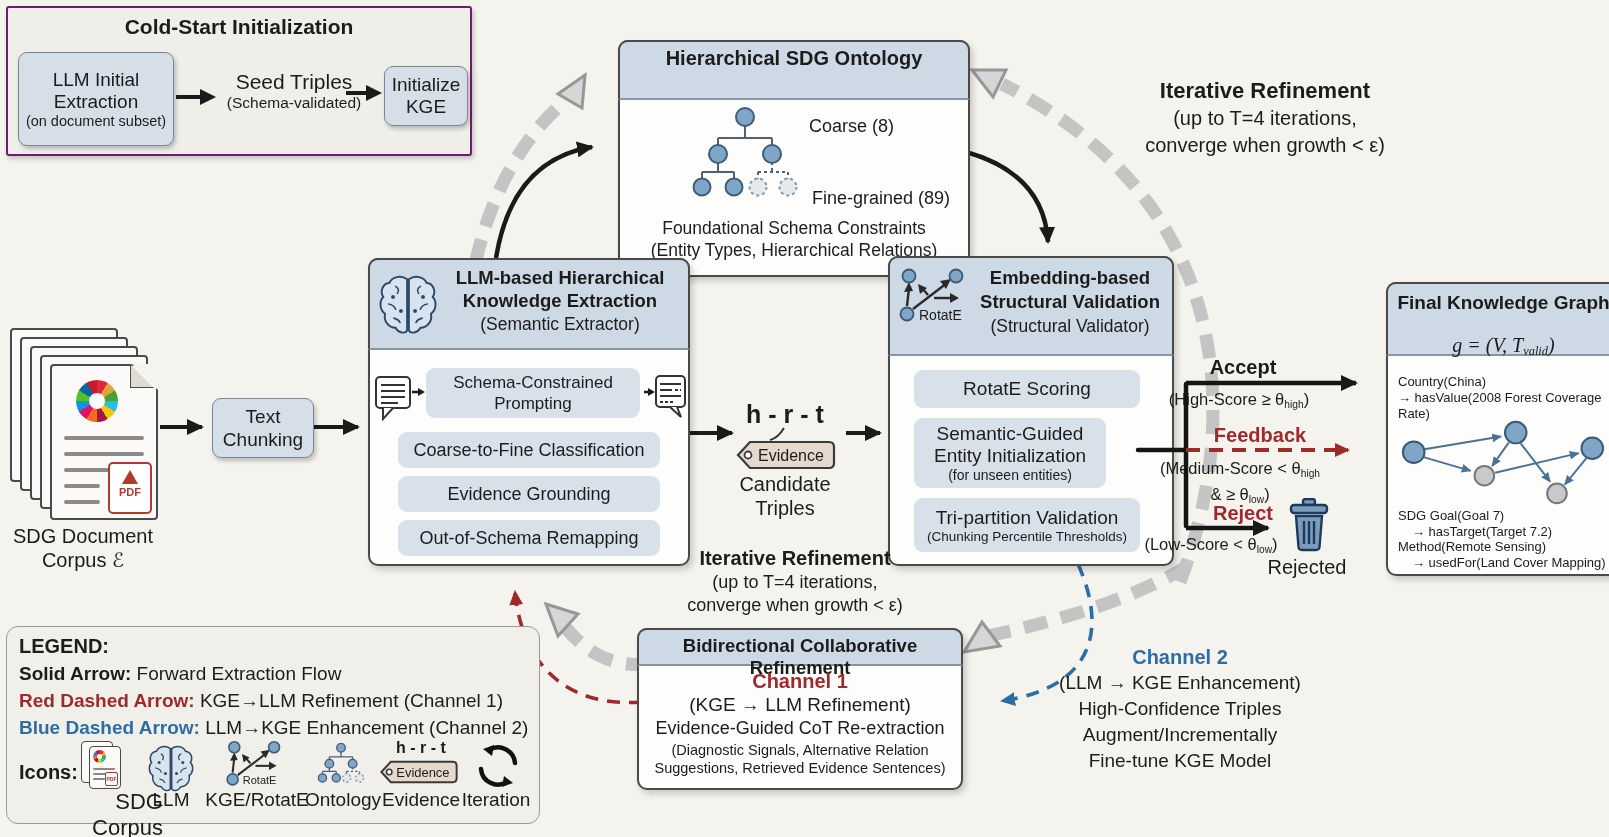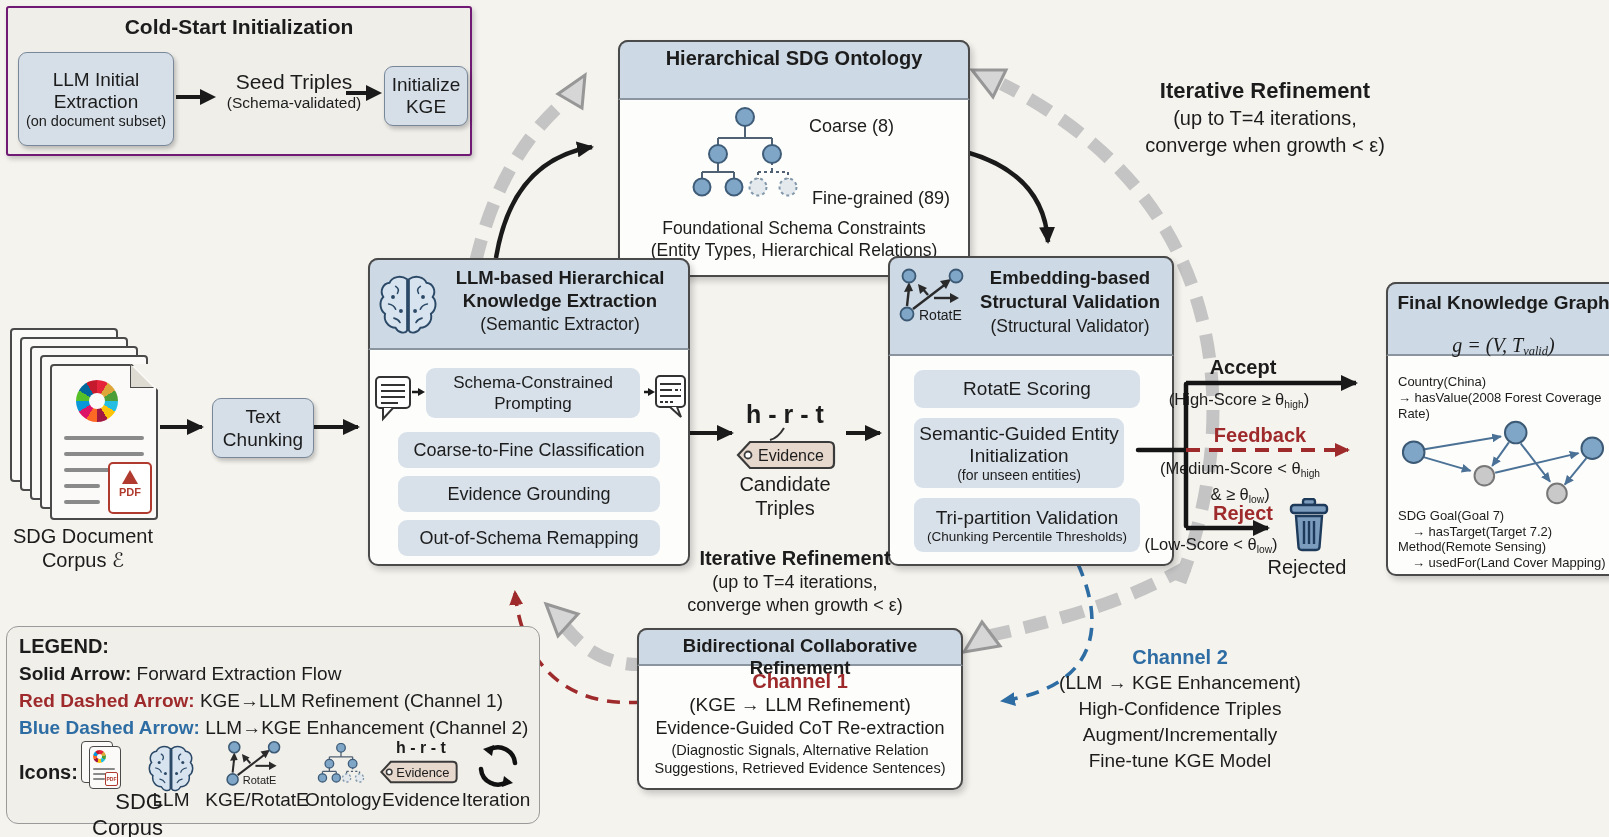--- a/index.html
+++ b/index.html
@@ -240,21 +240,21 @@
       </svg>
       <div class="ctr" style="position:absolute;left:82px;right:4px;top:8px;">
         <div class="b" style="font-size:18.5px;line-height:24px;">Embedding-based</div>
         <div class="b" style="font-size:18.5px;line-height:24px;">Structural Validation</div>
         <div style="font-size:17.5px;line-height:25px;">(Structural Validator)</div>
       </div>
     </div>
     <div class="pill" style="left:24px;top:112px;width:226px;height:38px;">
       <div style="font-size:19px;">RotatE Scoring</div>
     </div>
-    <div class="pill" style="left:24px;top:160px;width:210px;height:70px;">
+    <div class="pill" style="left:24px;top:160px;width:192px;height:70px;">
       <div style="font-size:19px;line-height:22px;">Semantic-Guided Entity Initialization</div>
       <div style="font-size:14px;line-height:17px;">(for unseen entities)</div>
     </div>
     <div class="pill" style="left:24px;top:240px;width:226px;height:54px;">
       <div style="font-size:19px;line-height:23px;">Tri-partition Validation</div>
       <div style="font-size:13.5px;line-height:16px;">(Chunking Percentile Thresholds)</div>
     </div>
   </div>
 
   <div class="abs ctr b" style="left:1183px;top:356px;width:120px;font-size:20px;z-index:3;">Accept</div>

